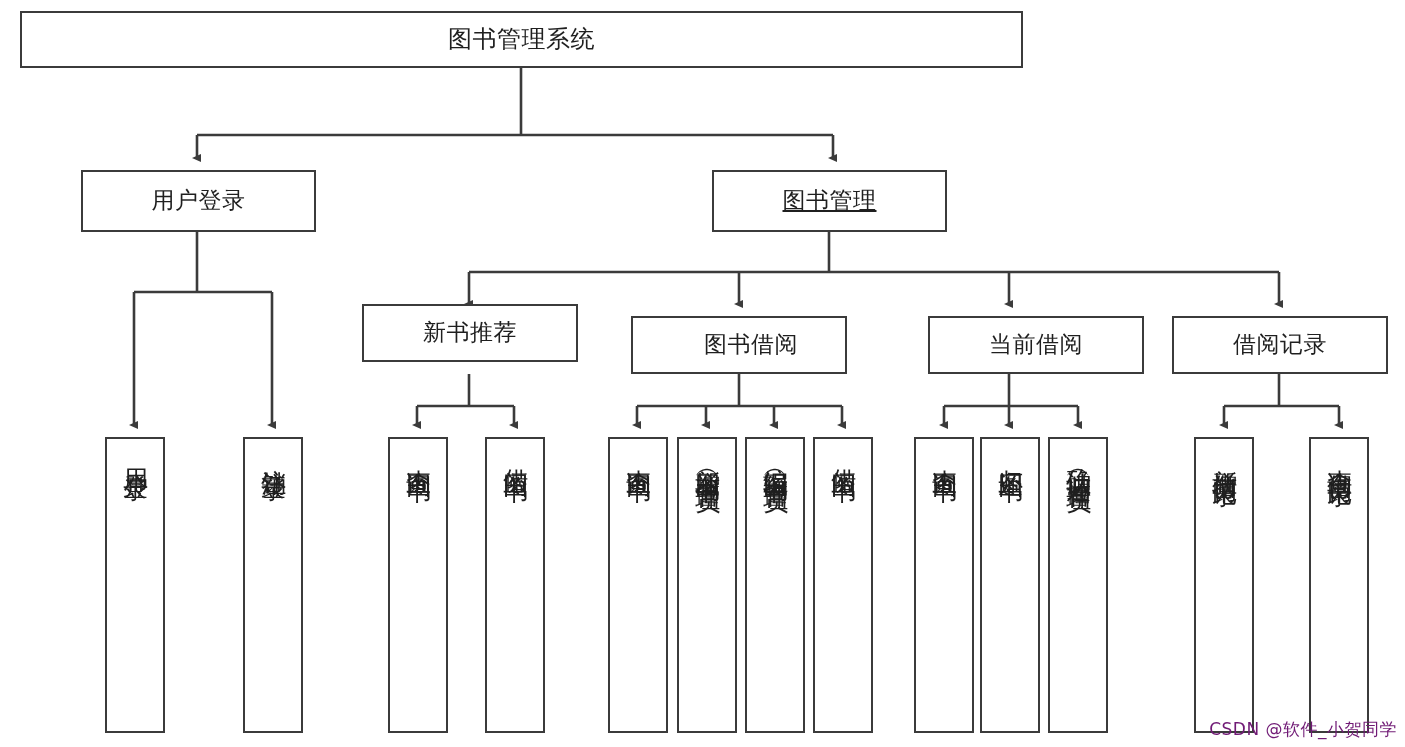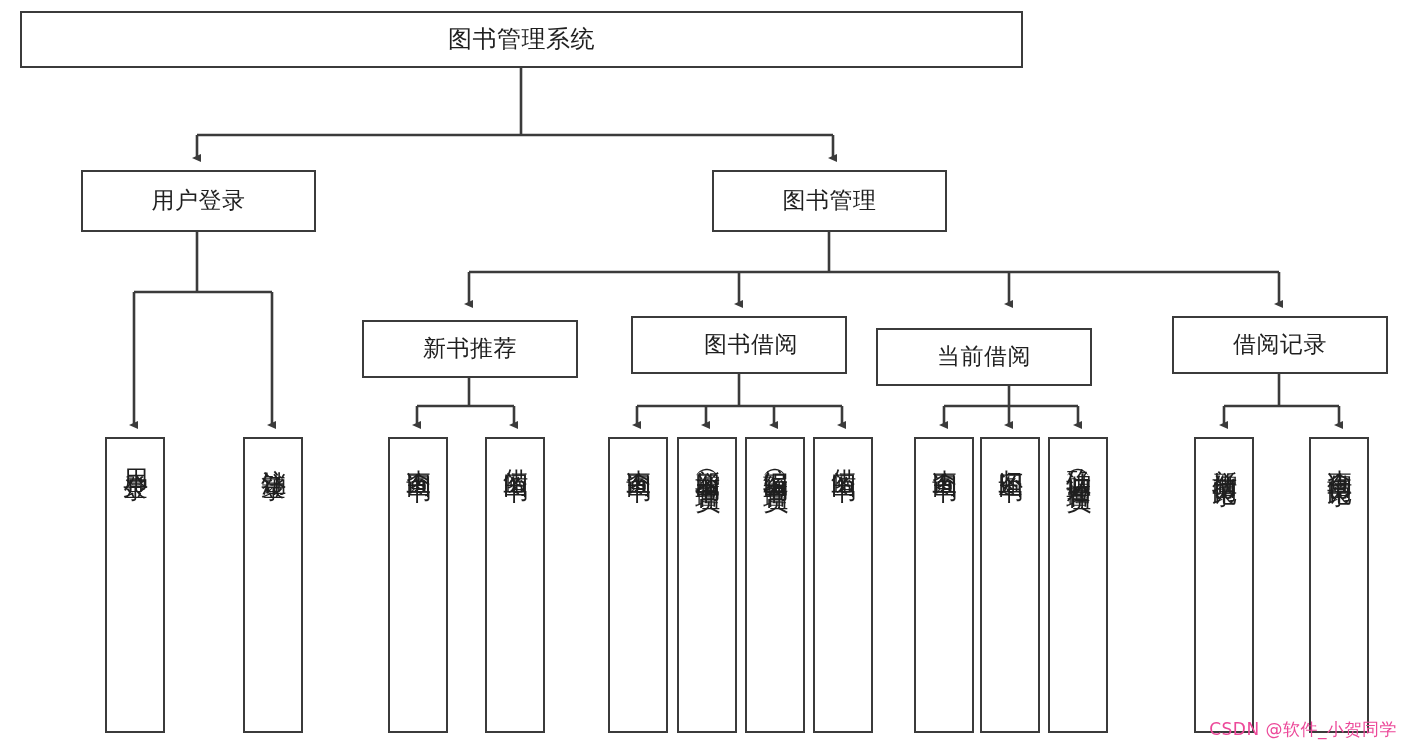--- a/index.html
+++ b/index.html
@@ -62,21 +62,21 @@
     font-size: 25px;
     line-height: 1.06;
     letter-spacing: 3px;
     white-space: nowrap;
   }
   #watermark {
     position: absolute;
     right: 8px;
     bottom: 6px;
     font-size: 17px;
-    color: #ec4899;
+    color: #701a75;
     letter-spacing: 0.5px;
     user-select: none;
     white-space: nowrap;
   }
 </style>
 </head>
 <body>
 
 <div id="canvas">
 
@@ -130,31 +130,31 @@
     </g>
   </svg>
 
   <div class="node h root" style="left:20px; top:11px; width:1003px; height:57px;">
     <span class="node-label">图书管理系统</span>
   </div>
 
   <div class="node h" style="left:81px; top:170px; width:235px; height:62px;">
     <span class="node-label">用户登录</span>
   </div>
-  <div class="node h" style="left:712px; top:170px; width:235px; height:62px;">
+  <div class="node h" style="left:712px; top:170px; width:235px; height:62px;text-decoration:underline;">
     <span class="node-label">图书管理</span>
   </div>
 
-  <div class="node h" style="left:362px; top:320px; width:216px; height:58px;">
+  <div class="node h" style="left:362px; top:304px; width:216px; height:58px;">
     <span class="node-label">新书推荐</span>
   </div>
   <div class="node h" style="left:631px; top:316px; width:216px; height:58px;padding-left:24px;">
     <span class="node-label">图书借阅</span>
   </div>
-  <div class="node h" style="left:876px; top:316px; width:216px; height:58px;margin-top:12px;">
+  <div class="node h" style="left:928px; top:316px; width:216px; height:58px;">
     <span class="node-label">当前借阅</span>
   </div>
   <div class="node h" style="left:1172px; top:316px; width:216px; height:58px;justify-content:center;">
     <span class="node-label">借阅记录</span>
   </div>
 
   <div class="node v" style="left:105px; top:437px; width:60px; height:296px;">
     <span class="node-label">用户登录</span>
   </div>
   <div class="node v" style="left:243px; top:437px; width:60px; height:296px;">

